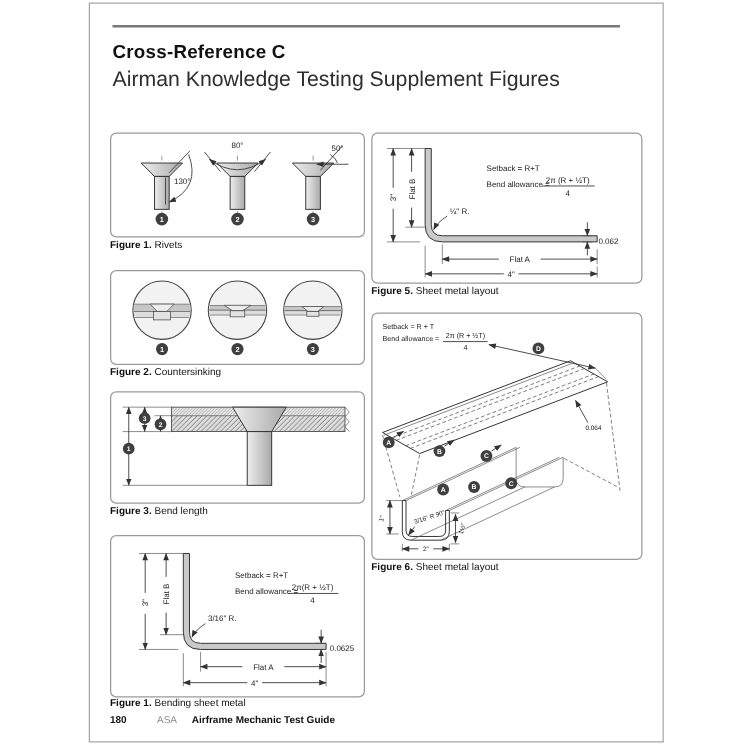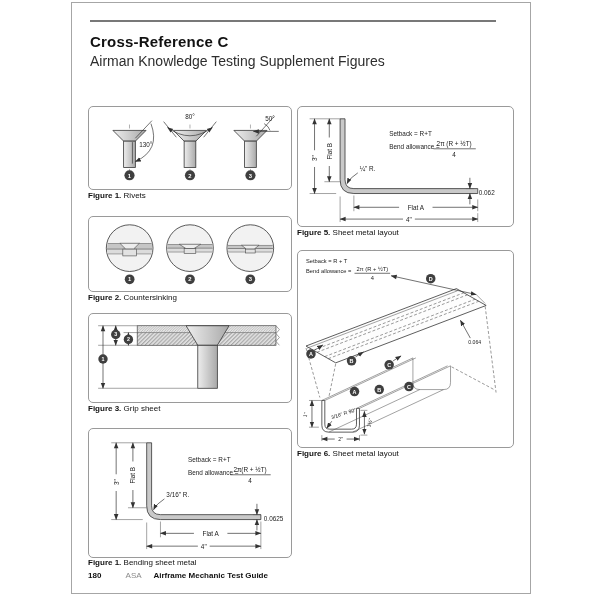--- a/index.html
+++ b/index.html
@@ -3,21 +3,21 @@
 <meta charset="utf-8">
 <style>
   html,body{margin:0;padding:0;background:#ffffff;}
   #canvas{position:relative;width:600px;height:600px;background:#ffffff;overflow:hidden;
           font-family:"Liberation Sans", sans-serif;}
   #page{position:absolute;left:71px;top:2px;width:458px;height:590px;background:#ffffff;
         border:1px solid #a6a6a6;}
   .rule{position:absolute;left:18px;top:17px;width:406px;height:2px;background:#787878;}
   .hdr{position:absolute;left:18px;top:30px;width:410px;}
   .hdr .t{font-size:15px;font-weight:bold;color:#111;letter-spacing:.2px;}
-  .hdr .s{font-size:14px;color:#2e2e2e;line-height:1.28;margin-top:3px;}
+  .hdr .s{font-size:17px;color:#2e2e2e;line-height:1.28;margin-top:3px;}
   .figbox{position:absolute;border:1px solid #9a9a9a;border-radius:5px;background:#fff;}
   .figbox svg{display:block;}
   .cap{position:absolute;font-size:8px;color:#111;white-space:nowrap;text-align:center;}
   .cap b{font-weight:bold;}
   .foot{position:absolute;left:16px;top:568px;font-size:8px;color:#111;white-space:nowrap;}
   .foot .pg{font-weight:bold;}
   .foot .pub{color:#8a8a8a;margin-left:22px;}
   .foot .bk{font-weight:bold;margin-left:10px;}
   svg text{font-family:"Liberation Sans", sans-serif;fill:#222;}
   .dim{stroke:#333;stroke-width:0.7;fill:none;}
@@ -199,21 +199,21 @@
             <text class="lblt" x="13" y="48">1</text>
           <circle class="bdgc" cx="26" cy="21" r="4.8"></circle>
             <text class="lblt" x="26" y="23">3</text>
           <circle class="bdgc" cx="39" cy="26" r="4.8"></circle>
             <text class="lblt" x="39" y="28">2</text>
         </g>
       </svg>
     </div>
     <div class="cap" style="left:16px;top:401px;">
       <b>Figure 3.</b>
-      <span>Grip sheet</span>
+      <span>Bend length</span>
     </div>
 
     <div class="figbox" style="left:16px;top:425px;width:202px;height:128px;">
       <svg viewBox="0 0 202 128" width="200" height="126">
         <path d="M58,14 L58,78 Q58,92 72,92 L174,92 L174,87 L72,87 Q63,87 63,78 L63,14 Z" fill="#c9c9c9" stroke="#333" stroke-width="0.8"></path>
         <g>
           <line class="thin" x1="22" y1="14" x2="58" y2="14"></line>
           <line class="thin" x1="22" y1="92" x2="54" y2="92"></line>
           <line class="thin" x1="39" y1="80" x2="58" y2="80"></line>
           <line class="dim" x1="27" y1="14" x2="27" y2="92" marker-start="url(#mS)" marker-end="url(#mE)"></line>

